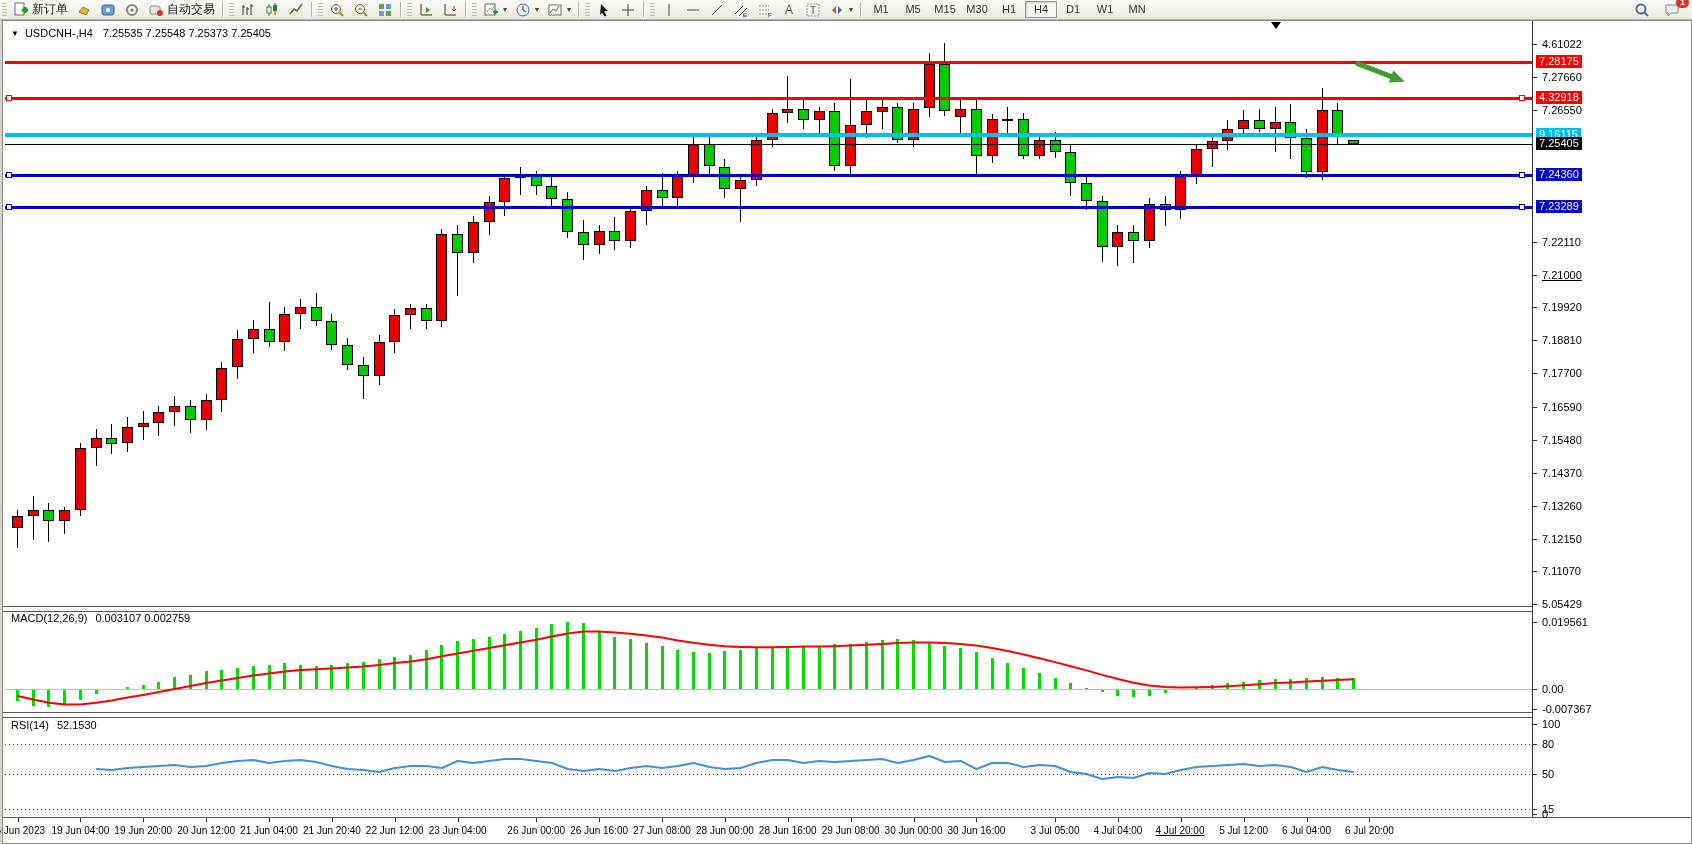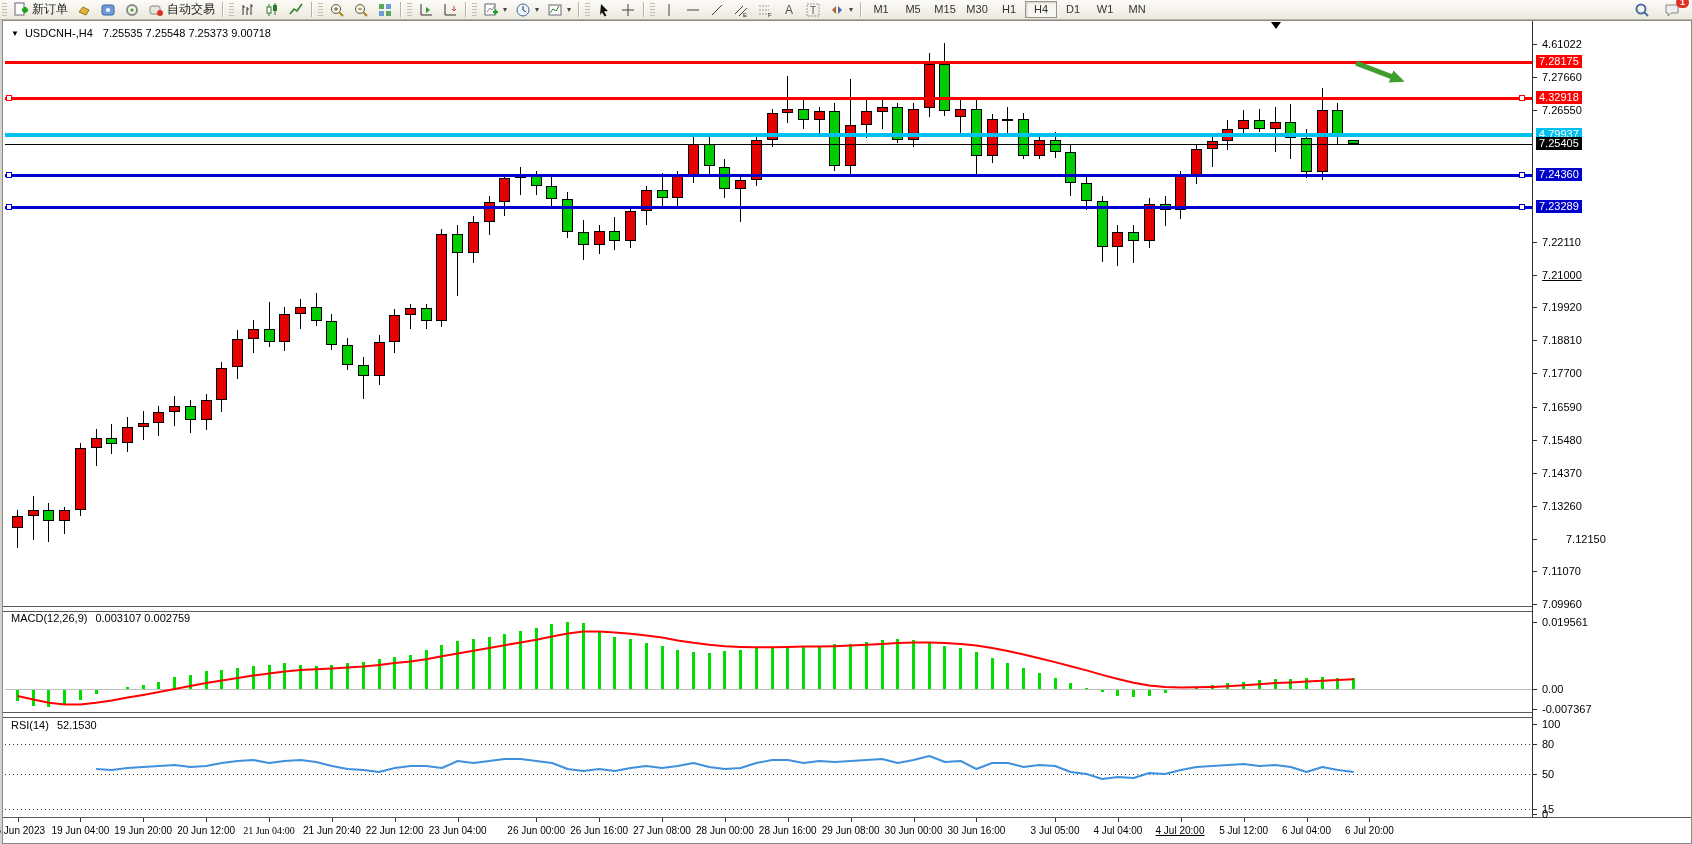--- a/index.html
+++ b/index.html
@@ -242,21 +242,21 @@
           </svg>
           <span class="badge-red">1</span>
         </span>
       </span>
     </div>
 
   <div id="win" class="abs">
     <div id="sym-label" class="abs">
       <span style="font-size:8px;">▼</span>
       <span style="margin-left:-4px;">USDCNH-,H4</span>
-      <span>7.25535 7.25548 7.25373 9.00718</span>
+      <span>7.25535 7.25548 7.25373 7.25405</span>
     </div>
 
     <div id="plot-main" class="abs" style="left:0;top:0;width:1529px;height:585px;overflow:hidden;">
         <div class="c-wick abs" title="16 Jun 12:00" style="left: 14px; top: 489.4px; height: 37.2px;"></div>
         <div class="c-body abs" title="16 Jun 12:00  O:7.125 H:7.131 L:7.1185 C:7.129" style="left: 9px; top: 495.4px; width: 11px; height: 11.9px; background: rgb(230, 0, 0);"></div>
         <div class="c-wick abs" title="16 Jun 16:00" style="left: 29.72px; top: 474.5px; height: 44.7px;"></div>
         <div class="c-body abs" title="16 Jun 16:00  O:7.129 H:7.136 L:7.121 C:7.131" style="left: 24.72px; top: 489.4px; width: 11px; height: 6px; background: rgb(230, 0, 0);"></div>
         <div class="c-wick abs" title="16 Jun 20:00" style="left: 45.44px; top: 482px; height: 38.7px;"></div>
         <div class="c-body abs" title="16 Jun 20:00  O:7.131 H:7.1335 L:7.1205 C:7.1275" style="left: 40.44px; top: 489.4px; width: 11px; height: 10.4px; background: rgb(0, 204, 0);"></div>
         <div class="c-wick abs" title="19 Jun 00:00" style="left: 61.16px; top: 486.4px; height: 26.8px;"></div>
@@ -552,21 +552,21 @@
     <div id="time-axis" class="abs" style="left:0;top:796px;width:1688px;height:24px;border-top:1px solid #5a5a5a;background:#fff;">
         <div class="ttick abs" style="left: 14.5px; top: 0px;"></div>
         <div class="tlab abs" style="left: 14.5px; top: 7px;">16 Jun 2023</div>
         <div class="ttick abs" style="left: 77.38px; top: 0px;"></div>
         <div class="tlab abs" style="left: 77.38px; top: 7px;">19 Jun 04:00</div>
         <div class="ttick abs" style="left: 140.26px; top: 0px;"></div>
         <div class="tlab abs" style="left: 140.26px; top: 7px;">19 Jun 20:00</div>
         <div class="ttick abs" style="left: 203.14px; top: 0px;"></div>
         <div class="tlab abs" style="left: 203.14px; top: 7px;">20 Jun 12:00</div>
         <div class="ttick abs" style="left: 266.02px; top: 0px;"></div>
-        <div class="tlab abs" style="left: 266.02px; top: 7px; font-family: Liberation Serif, serif;">21 Jun 04:00</div>
+        <div class="tlab abs" style="left: 266.02px; top: 7px;">21 Jun 04:00</div>
         <div class="ttick abs" style="left: 328.9px; top: 0px;"></div>
         <div class="tlab abs" style="left: 328.9px; top: 7px;">21 Jun 20:40</div>
         <div class="ttick abs" style="left: 391.78px; top: 0px;"></div>
         <div class="tlab abs" style="left: 391.78px; top: 7px;">22 Jun 12:00</div>
         <div class="ttick abs" style="left: 454.66px; top: 0px;"></div>
         <div class="tlab abs" style="left: 454.66px; top: 7px;">23 Jun 04:00</div>
         <div class="ttick abs" style="left: 533.26px; top: 0px;"></div>
         <div class="tlab abs" style="left: 533.26px; top: 7px;">26 Jun 00:00</div>
         <div class="ttick abs" style="left: 596.14px; top: 0px;"></div>
         <div class="tlab abs" style="left: 596.14px; top: 7px;">26 Jun 16:00</div>
@@ -616,28 +616,28 @@
         <div class="plabel abs" style="left: 9px; top: 346.455px;">7.17700</div>
         <div class="ptickdash abs" style="left: 0px; top: 385.506px;"></div>
         <div class="plabel abs" style="left: 9px; top: 379.506px;">7.16590</div>
         <div class="ptickdash abs" style="left: 0px; top: 418.556px;"></div>
         <div class="plabel abs" style="left: 9px; top: 412.556px;">7.15480</div>
         <div class="ptickdash abs" style="left: 0px; top: 451.607px;"></div>
         <div class="plabel abs" style="left: 9px; top: 445.607px;">7.14370</div>
         <div class="ptickdash abs" style="left: 0px; top: 484.657px;"></div>
         <div class="plabel abs" style="left: 9px; top: 478.657px;">7.13260</div>
         <div class="ptickdash abs" style="left: 0px; top: 517.708px;"></div>
-        <div class="plabel abs" style="left: 9px; top: 511.708px; margin-left: 24px;">7.12150</div>
+        <div class="plabel abs" style="left: 9px; top: 511.708px;">7.12150</div>
         <div class="ptickdash abs" style="left: 0px; top: 549.865px;"></div>
         <div class="plabel abs" style="left: 9px; top: 543.865px;">7.11070</div>
         <div class="ptickdash abs" style="left: 0px; top: 582.916px;"></div>
-        <div class="plabel abs" style="left: 9px; top: 576.916px;">7.09960</div>
+        <div class="plabel abs" style="left: 9px; top: 576.916px;">5.05429</div>
         <div class="pbadge abs" style="left: 3px; top: 33.559px; background: rgb(255, 0, 0);">7.28175</div>
         <div class="pbadge abs" style="left: 3px; top: 70.4208px; background: rgb(255, 0, 0);">4.32918</div>
-        <div class="pbadge abs" style="left: 3px; top: 107.283px; background: rgb(0, 192, 240);">4.79937</div>
+        <div class="pbadge abs" style="left: 3px; top: 107.283px; background: rgb(0, 192, 240);">9.16115</div>
         <div class="pbadge abs" style="left: 3px; top: 116.037px; background: rgb(0, 0, 0);">7.25405</div>
         <div class="pbadge abs" style="left: 3px; top: 147.152px; background: rgb(0, 0, 205);">7.24360</div>
         <div class="pbadge abs" style="left: 3px; top: 179.041px; background: rgb(0, 0, 205);">7.23289</div>
         <div class="plabel abs" style="left: 9px; top: 594.515px;">0.019561</div>
         <div class="ptickdash abs" style="left: 0px; top: 600.515px;"></div>
         <div class="plabel abs" style="left: 9px; top: 662px;">0.00</div>
         <div class="ptickdash abs" style="left: 0px; top: 668px;"></div>
         <div class="plabel abs" style="left: 9px; top: 682px;">-0.007367</div>
         <div class="ptickdash abs" style="left: 0px; top: 688px;"></div>
         <div class="plabel abs" style="left: 9px; top: 697px;">100</div>

